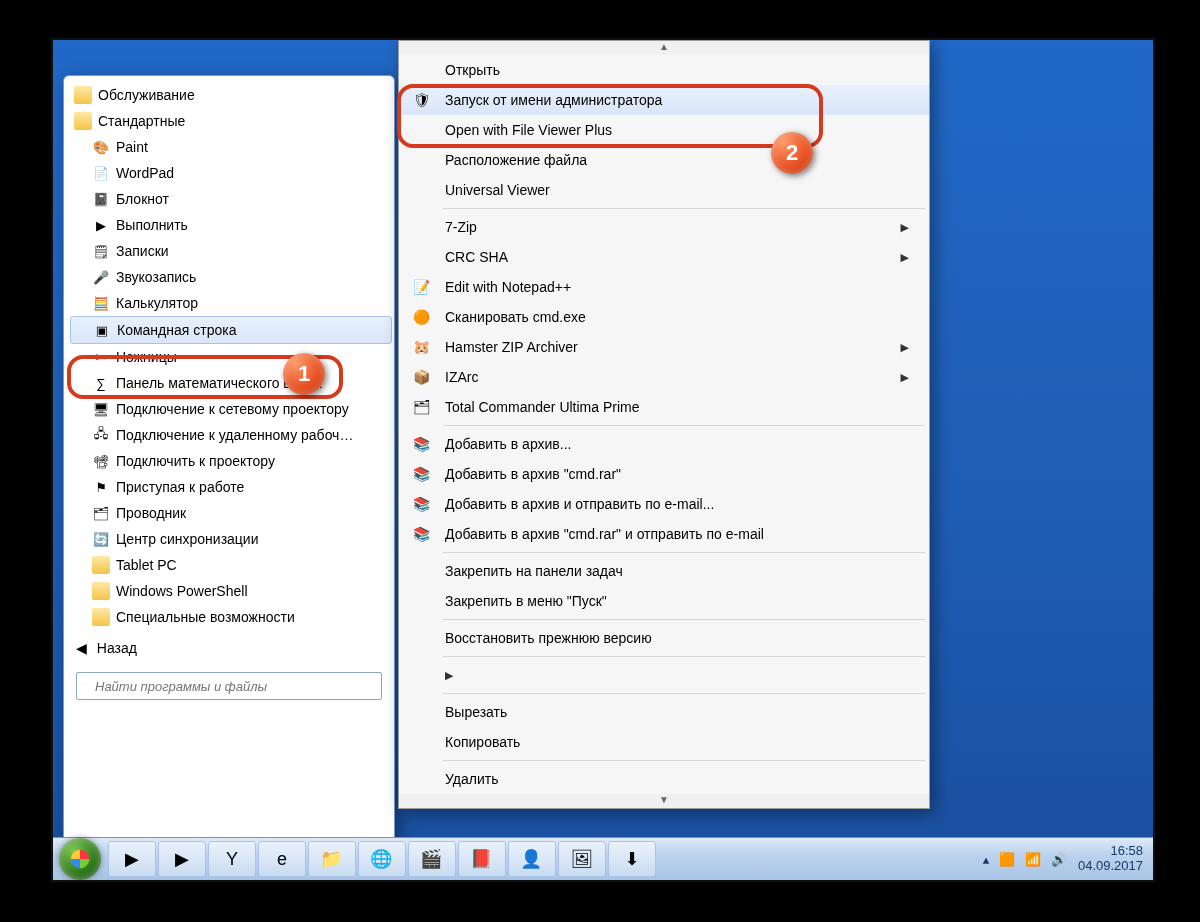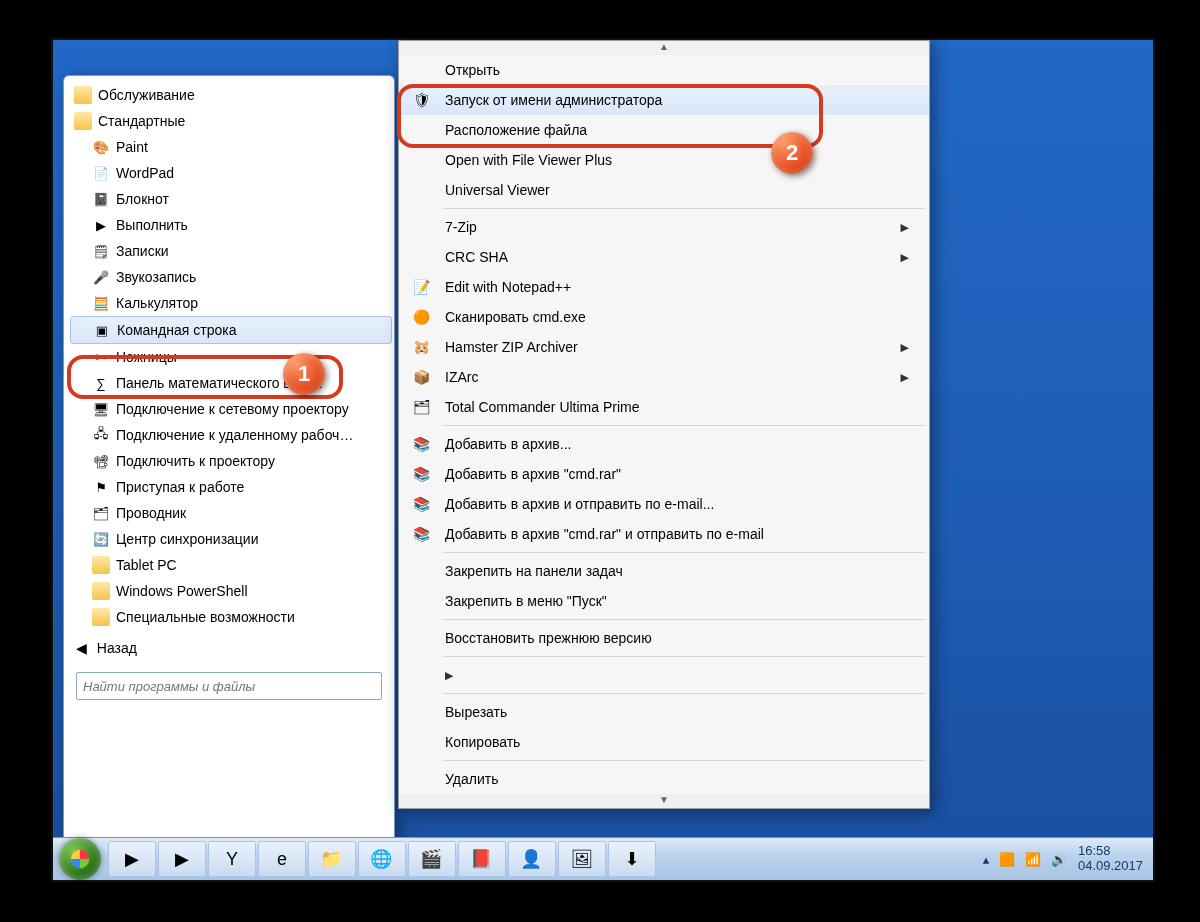--- a/index.html
+++ b/index.html
@@ -16,21 +16,21 @@
     padding:0 4px;white-space:nowrap;overflow:hidden;text-overflow:ellipsis;}
   .item.sel{background:linear-gradient(#e8f0fc,#d9e6fa);border:1px solid #a8c4ea;}
   .ico{width:18px;height:18px;margin-right:6px;flex:0 0 18px;
     display:flex;align-items:center;justify-content:center;font-size:13px;}
   .folder .ico{background:linear-gradient(#fde9a6,#f6c448);border-radius:2px;}
   .sub .item{padding-left:22px;}
   .back{display:flex;align-items:center;height:28px;padding-left:12px;margin-top:4px;}
   .back .arr{font-size:14px;margin-right:10px;}
   .search-box{margin:10px 12px 0;display:flex;align-items:center;}
   .search{flex:1;height:26px;border:1px solid #8fa6c9;border-radius:2px;
-    padding:0 6px;font-style:italic;color:#6b6b6b;font-size:13px;}
+    padding:0 18px;font-style:italic;color:#6b6b6b;font-size:13px;}
   
   .ctx{position:absolute;left:345px;top:0;width:530px;background:#f6f6f6;
     border:1px solid #9b9b9b;box-shadow:4px 4px 16px rgba(0,0,0,.4);}
   .scroll-tick{height:14px;text-align:center;font-size:10px;color:#666;
     background:#f0f0f0;}
   .row{display:flex;align-items:center;height:30px;padding:0 20px 0 0;}
   .row .mi{width:30px;text-align:center;margin:0 8px;font-size:14px;}
   .row .lab{flex:1;white-space:nowrap;}
   .row .sub-arr{font-size:11px;color:#333;}
   .row.hl{background:linear-gradient(#e8f0fc,#d9e6fa);}
@@ -44,21 +44,21 @@
     box-shadow:inset 0 0 8px rgba(255,255,255,.5),0 0 6px rgba(0,0,0,.4);
     margin:0 6px;position:relative;}
   .orb::after{content:"";position:absolute;left:10px;top:10px;width:22px;height:22px;
     background:conic-gradient(#f34 0 25%,#7c3 0 50%,#38f 0 75%,#fc3 0);
     clip-path:circle(42%);filter:blur(.3px);}
   .tbtn{width:46px;height:34px;margin:0 1px;border-radius:3px;
     display:flex;align-items:center;justify-content:center;font-size:18px;
     background:linear-gradient(#eaf2fb,#c9dcf1);border:1px solid #a8c4ea;}
   .tray{margin-left:auto;display:flex;align-items:center;gap:10px;padding:0 10px;
     font-size:13px;color:#173a6b;}
-  .clock{text-align:left;line-height:1.15;}
+  .clock{text-align:right;line-height:1.15;}
   
   .badge{position:absolute;width:42px;height:42px;border-radius:50%;
     background:radial-gradient(circle at 30% 25%,#ff9a6b,#e54d1f 60%,#a82f09);
     box-shadow:inset 0 0 8px rgba(255,255,255,.4),2px 2px 6px rgba(0,0,0,.5);
     color:#fff;font:700 22px/42px Arial;text-align:center;z-index:50;}
   .mark{position:absolute;border:4px solid #d63a1e;border-radius:16px;
     pointer-events:none;z-index:40;}
 </style>
 </head>
 <body>
@@ -172,25 +172,25 @@
         <div class="row">
           <span class="mi"></span>
           <span class="lab">Открыть</span>
         </div>
         <div class="row hl">
           <span class="mi">🛡</span>
           <span class="lab">Запуск от имени администратора</span>
         </div>
         <div class="row">
           <span class="mi"></span>
+          <span class="lab">Open with File Viewer Plus</span>
+        </div>
+        <div class="row">
+          <span class="mi"></span>
           <span class="lab">Расположение файла</span>
-        </div>
-        <div class="row">
-          <span class="mi"></span>
-          <span class="lab">Open with File Viewer Plus</span>
         </div>
         <div class="row">
           <span class="mi"></span>
           <span class="lab">Universal Viewer</span>
         </div>
         <div class="sep"></div>
         <div class="row">
           <span class="mi"></span>
           <span class="lab">7-Zip</span>
           <span class="sub-arr">▶</span>

